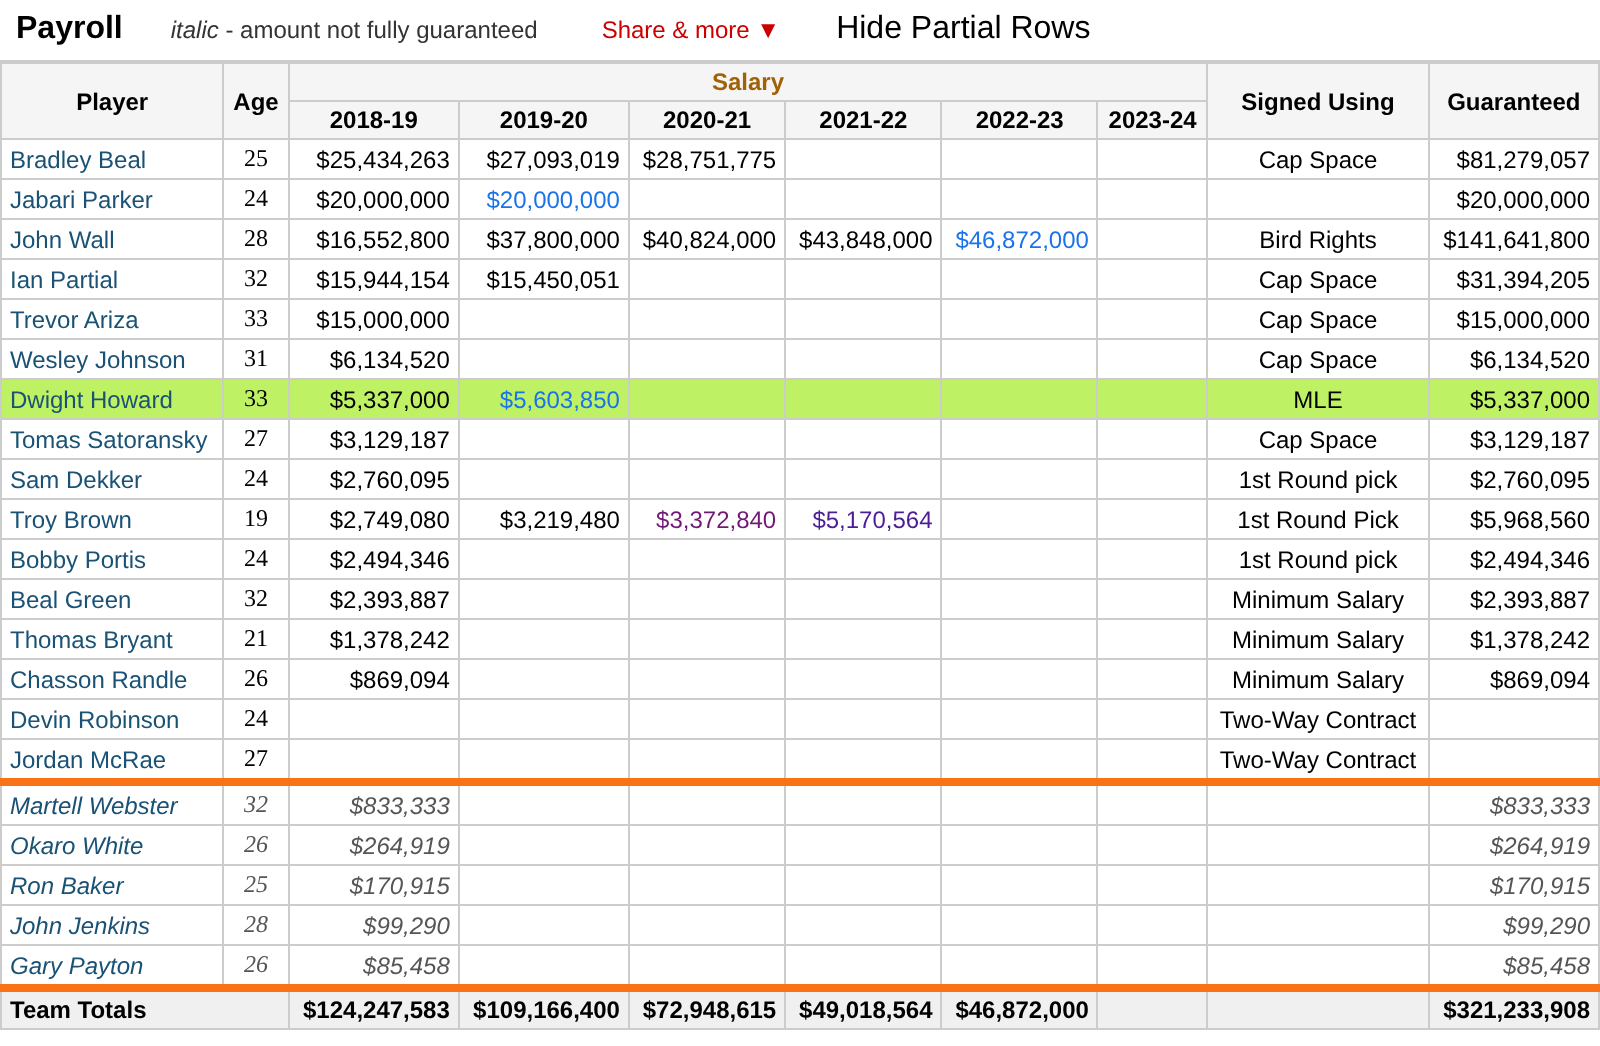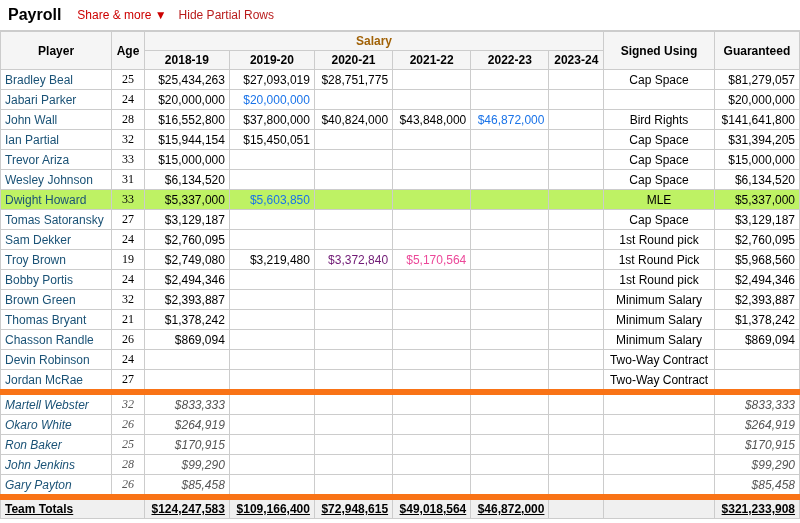--- a/index.html
+++ b/index.html
@@ -7,43 +7,43 @@
       font-family: Arial, sans-serif;
       font-size: 12px;
       background: #fff;
       width: 800px;
     }
     #header {
       display: flex;
       align-items: center;
       padding: 6px 8px;
       border-bottom: 1px solid #ccc;
-      gap: 8px;
+      gap: 24px;
     }
     #header .title {
       font-size: 16px;
       font-weight: bold;
       color: #000;
     }
     #header .italic-note {
       font-size: 12px;
       color: #333;
     }
     #header .italic-note em {
       font-style: italic;
     }
     #header .share-more {
       color: #c00;
       font-size: 12px;
       cursor: pointer;
       margin-left: 8px;
     }
     #header .hide-partial {
-      color: #b91c1c;
-      font-size: 12px;
+      color: #000000;
+      font-size: 16px;
       cursor: pointer;
       margin-left: 4px;
     }
     table {
       width: 100%;
       border-collapse: collapse;
       font-size: 12px;
     }
     th, td {
       border: 1px solid #ccc;
@@ -83,34 +83,36 @@
     .partial-row {
       font-style: italic;
       color: #555;
     }
     .partial-row td.player-name a {
       color: #1a5276;
     }
     .team-totals td {
       font-weight: bold;
       background: #f0f0f0;
-      text-decoration: underline;
     }
     .signed-using {
       text-align: center;
     }
     .divider-row td {
-      border-top: 6px solid #f97316;
+      border-top: 4px solid #f97316;
     }
   </style>
 </head>
 <body>
 
 <div id="header">
   <span class="title">Payroll</span>
+  <span class="italic-note">
+    <em>italic</em> - amount not fully guaranteed
+  </span>
   <span class="share-more">Share &amp; more ▼</span>
   <span class="hide-partial">Hide Partial Rows</span>
 </div>
 
 <table>
   <thead>
     <tr>
       <th rowspan="2">Player</th>
       <th rowspan="2">Age</th>
       <th colspan="6" class="salary-header">Salary</th>
@@ -234,40 +236,40 @@
     <td class="number"></td>
     <td class="signed-using">1st Round pick</td>
     <td class="number">$2,760,095</td>
   </tr>
       <tr>
     <td class="player-name"><a href="#">Troy Brown</a></td>
     <td class="age">19</td>
     <td class="number">$2,749,080</td>
     <td class="number">$3,219,480</td>
     <td class="number" style="color:#701a75;">$3,372,840</td>
-    <td class="number" style="color:#ec4899;">$5,170,564</td>
+    <td class="number" style="color:#4c1d95;">$5,170,564</td>
     <td class="number"></td>
     <td class="number"></td>
     <td class="signed-using">1st Round Pick</td>
     <td class="number">$5,968,560</td>
   </tr>
       <tr>
     <td class="player-name"><a href="#">Bobby Portis</a></td>
     <td class="age">24</td>
     <td class="number">$2,494,346</td>
     <td class="number"></td>
     <td class="number"></td>
     <td class="number"></td>
     <td class="number"></td>
     <td class="number"></td>
     <td class="signed-using">1st Round pick</td>
     <td class="number">$2,494,346</td>
   </tr>
       <tr>
-    <td class="player-name"><a href="#">Brown Green</a></td>
+    <td class="player-name"><a href="#">Beal Green</a></td>
     <td class="age">32</td>
     <td class="number">$2,393,887</td>
     <td class="number"></td>
     <td class="number"></td>
     <td class="number"></td>
     <td class="number"></td>
     <td class="number"></td>
     <td class="signed-using">Minimum Salary</td>
     <td class="number">$2,393,887</td>
   </tr>

